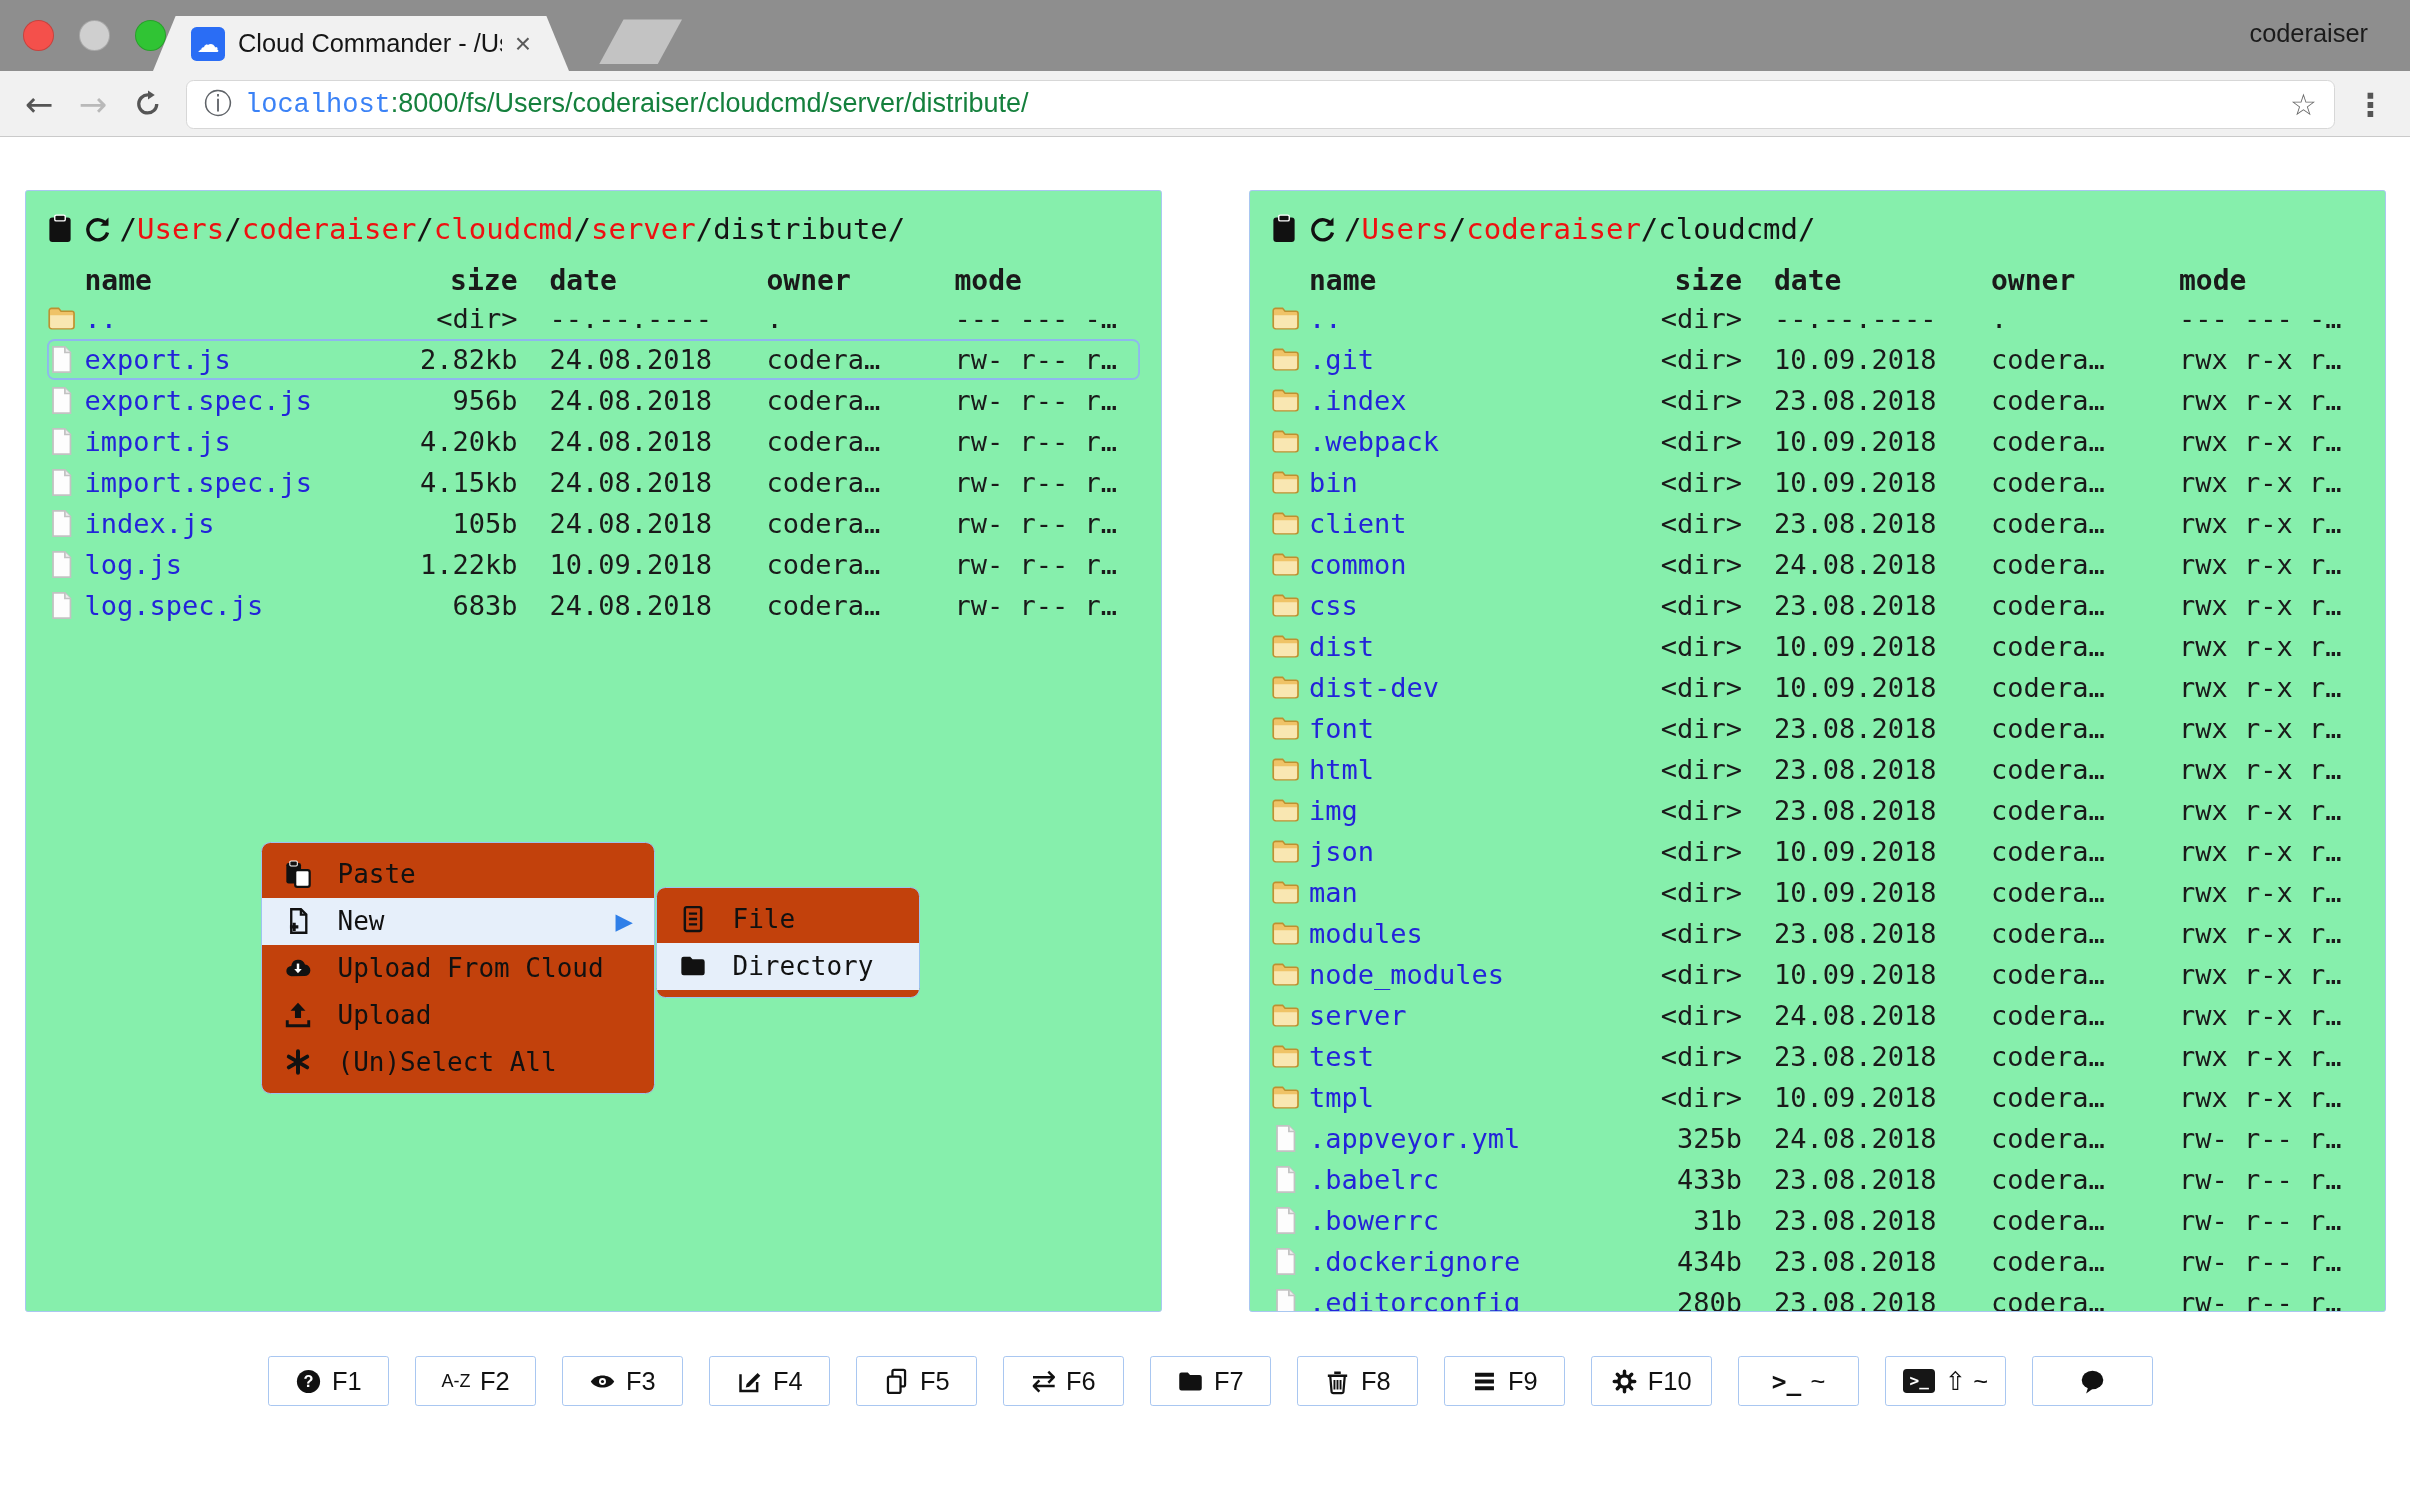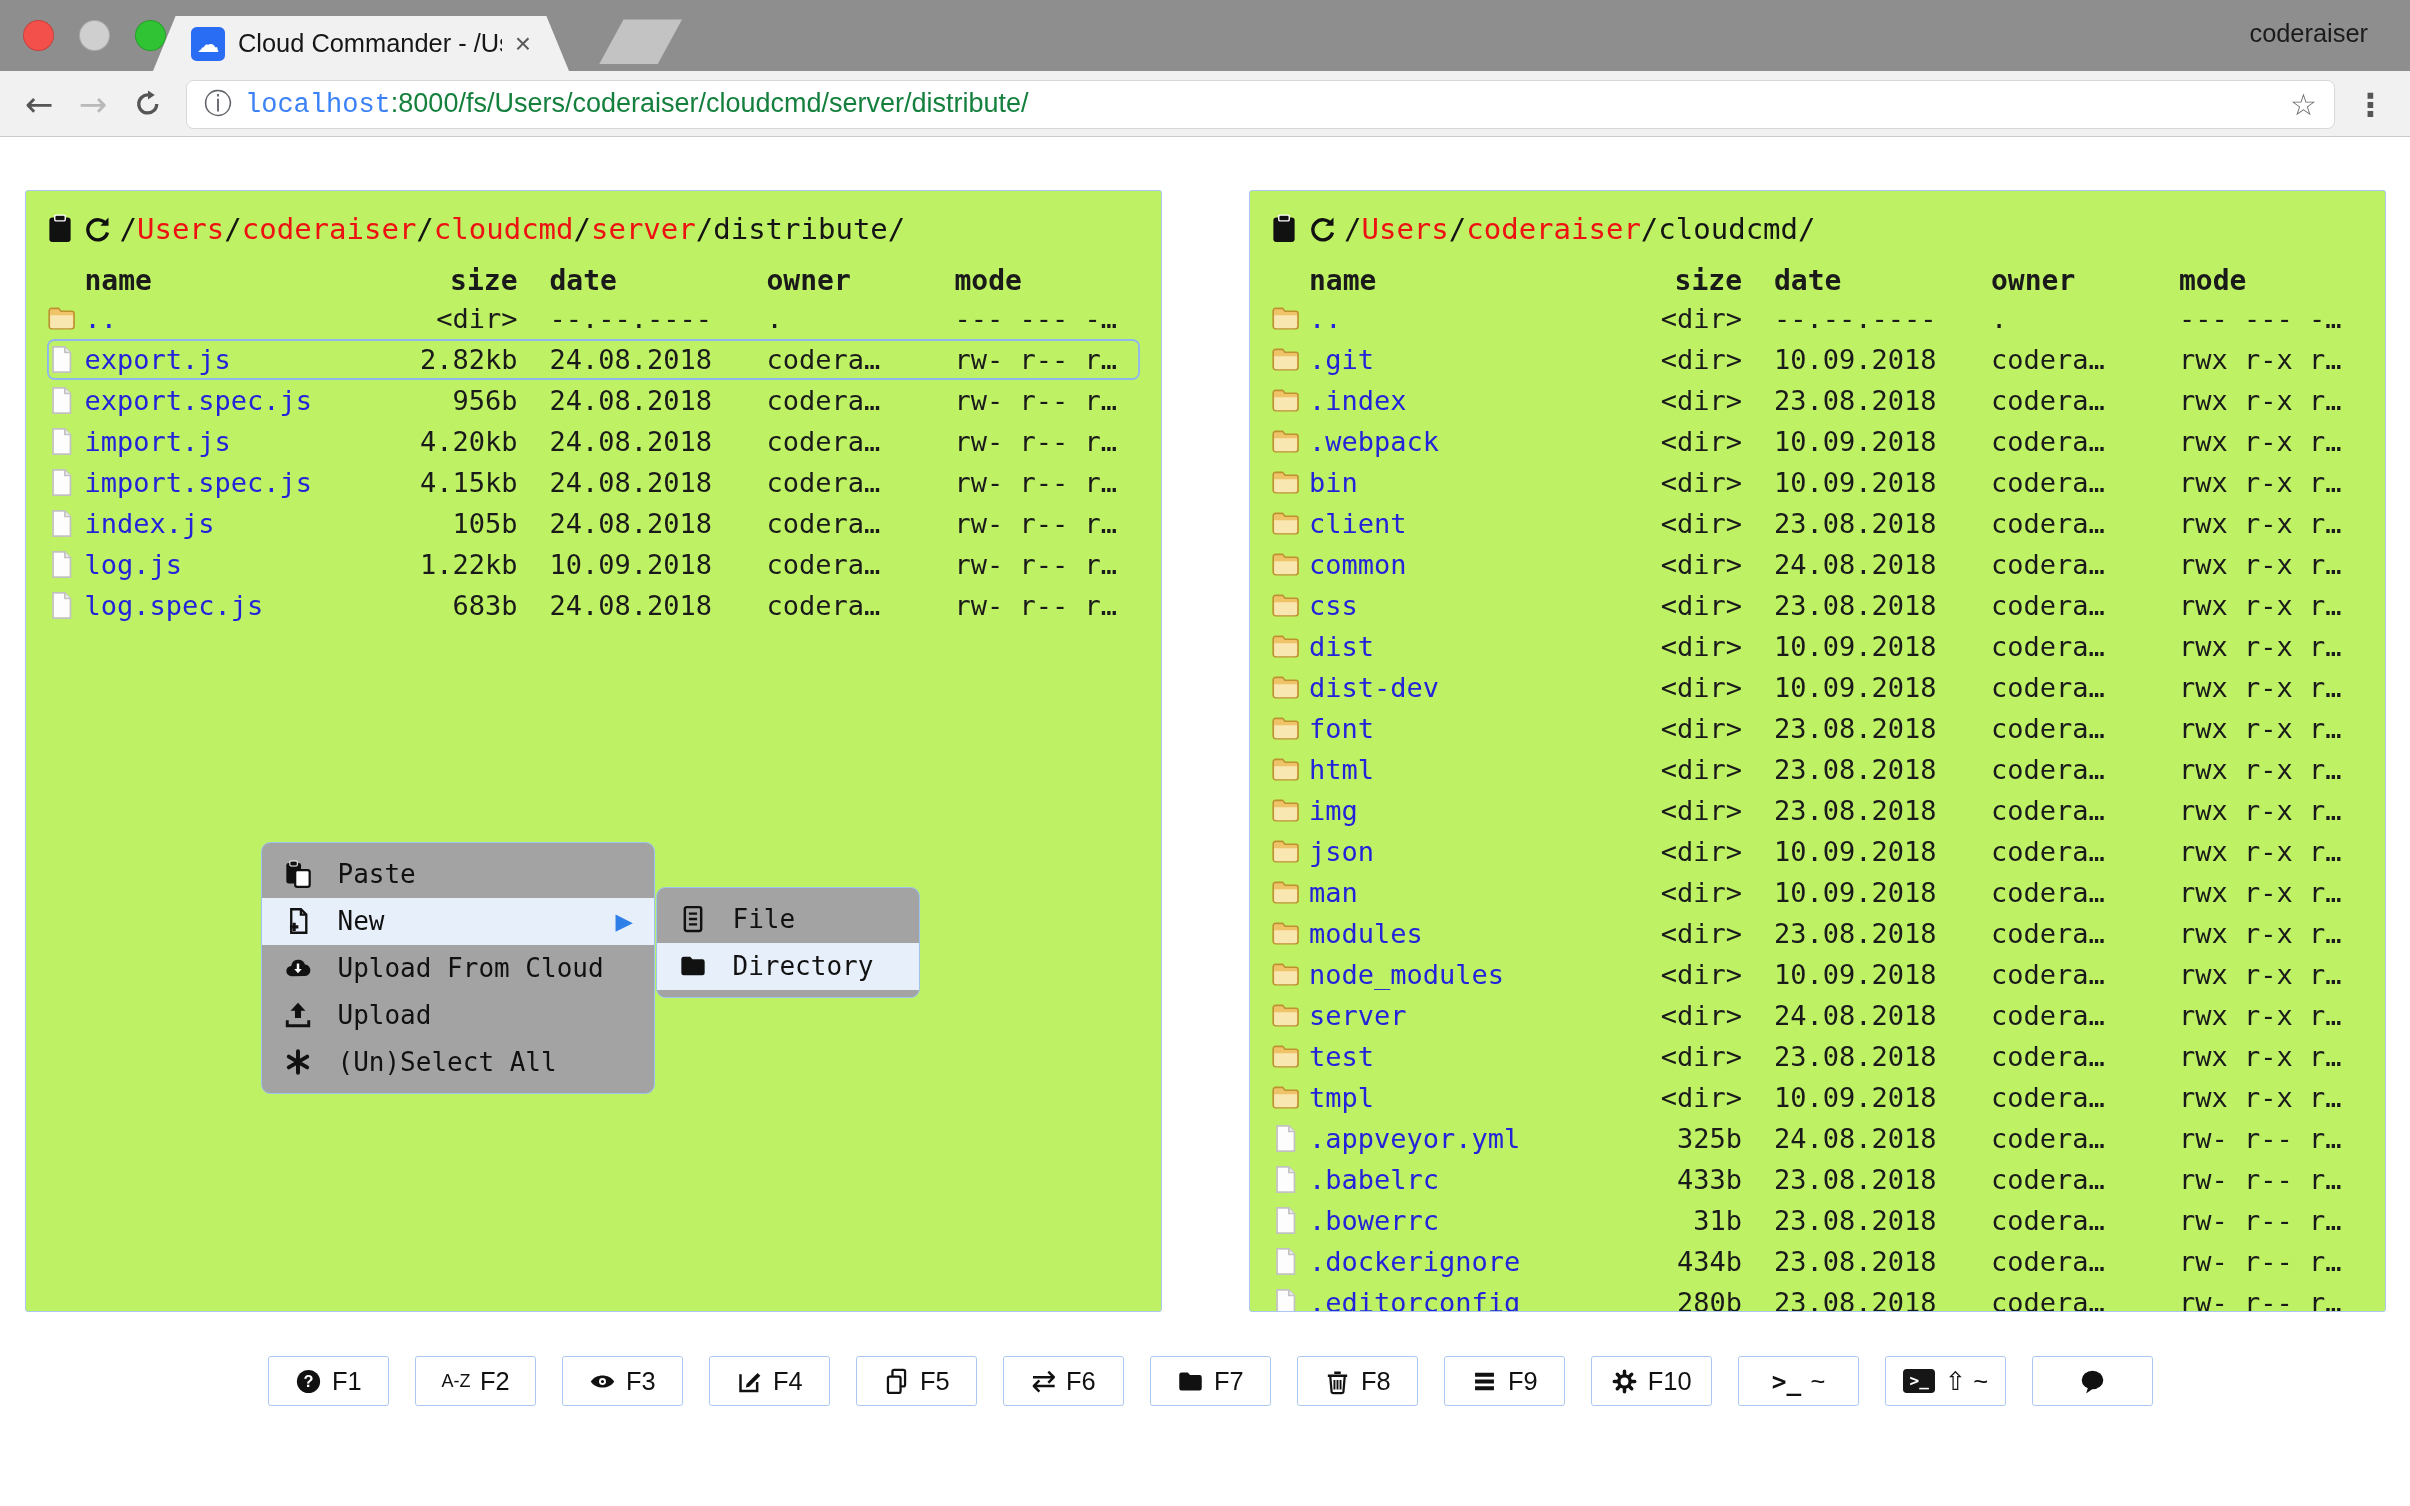--- a/index.html
+++ b/index.html
@@ -37,21 +37,21 @@
           border-radius:7.5px;display:flex;align-items:center;box-sizing:border-box;padding:0 17px;
           font-family:"Liberation Sans",sans-serif;}
   .info{color:#5f6368;font-size:28px;margin-right:13px;}
   .url{font-size:27px;white-space:nowrap;overflow:hidden;flex:1;}
   .url .host{color:#3b82f6;font-family:Liberation Mono, monospace;}
   .url .rest{color:#15803d;}
   .star{color:#6a6a6a;font-size:30px;margin-left:13px;}
   .dots{position:absolute;right:24.5px;top:15px;color:#555;font-size:32px;font-weight:bold;}
 
   
-  .panel{position:absolute;top:190px;width:1137px;height:1122px;background:#bef264;
+  .panel{position:absolute;top:190px;width:1137px;height:1122px;background:#86efac;
          border:1.9px solid var(--panel-border,#a9c7f1);border-radius:2.8px;box-sizing:border-box;overflow:hidden;}
   .panel.left{left:24.5px;}
   .panel.right{left:1249px;}
   .phead{position:absolute;left:19px;top:21px;display:flex;align-items:center;gap:7.5px;font-size:29px;color:#111;}
   .hicon{display:flex;align-items:center;}
   .hicon svg{width:30px;height:30px;}
   .ppath .seg{color:#141414;}
   .ppath .seg.red{color:var(--path-red,#ee1111);}
   .cols,.row{display:grid;grid-template-columns:38px 311px 122px 217px 188px 1fr;align-items:center;
              font-size:27px;color:#1a1a1a;}
@@ -59,21 +59,21 @@
   .rows{position:absolute;left:21px;top:107px;right:21px;}
   .row{height:41px;border-radius:7.5px;}
   .row.current{box-shadow:inset 0 0 0 1.9px var(--selection-border,#8fb7ee);}
   .c-size{text-align:right;}
   .c-date,.c-owner,.c-mode{padding-left:32px;white-space:nowrap;overflow:hidden;}
   .c-name{color:var(--link-blue,#2323d9);white-space:nowrap;overflow:hidden;}
   .ficon{display:flex;align-items:center;}
   .ficon svg{width:29px;height:29px;}
 
   
-  .cmenu{position:absolute;background:#a3a3a3;border:1.9px solid #9cc3f0;border-radius:9.4px;padding:7.5px 0;
+  .cmenu{position:absolute;background:#c2410c;border:1.9px solid #9cc3f0;border-radius:9.4px;padding:7.5px 0;
          box-sizing:border-box;z-index:6;color:#111;}
   #context-menu{left:261px;top:842px;width:394px;}
   #submenu{left:656px;top:887px;width:264px;}
   .citem{height:47px;display:flex;align-items:center;padding:0 21px;gap:24.5px;font-size:26px;}
   .citem.hl{background:var(--menu-highlight,#e6effa);}
   .citem .icn{width:30px;display:flex;justify-content:center;}
   .citem .icn svg{width:28px;height:28px;}
   .sub-arrow{margin-left:auto;color:var(--accent-blue,#2f7fe8);font-size:22.6px;}
 
   

